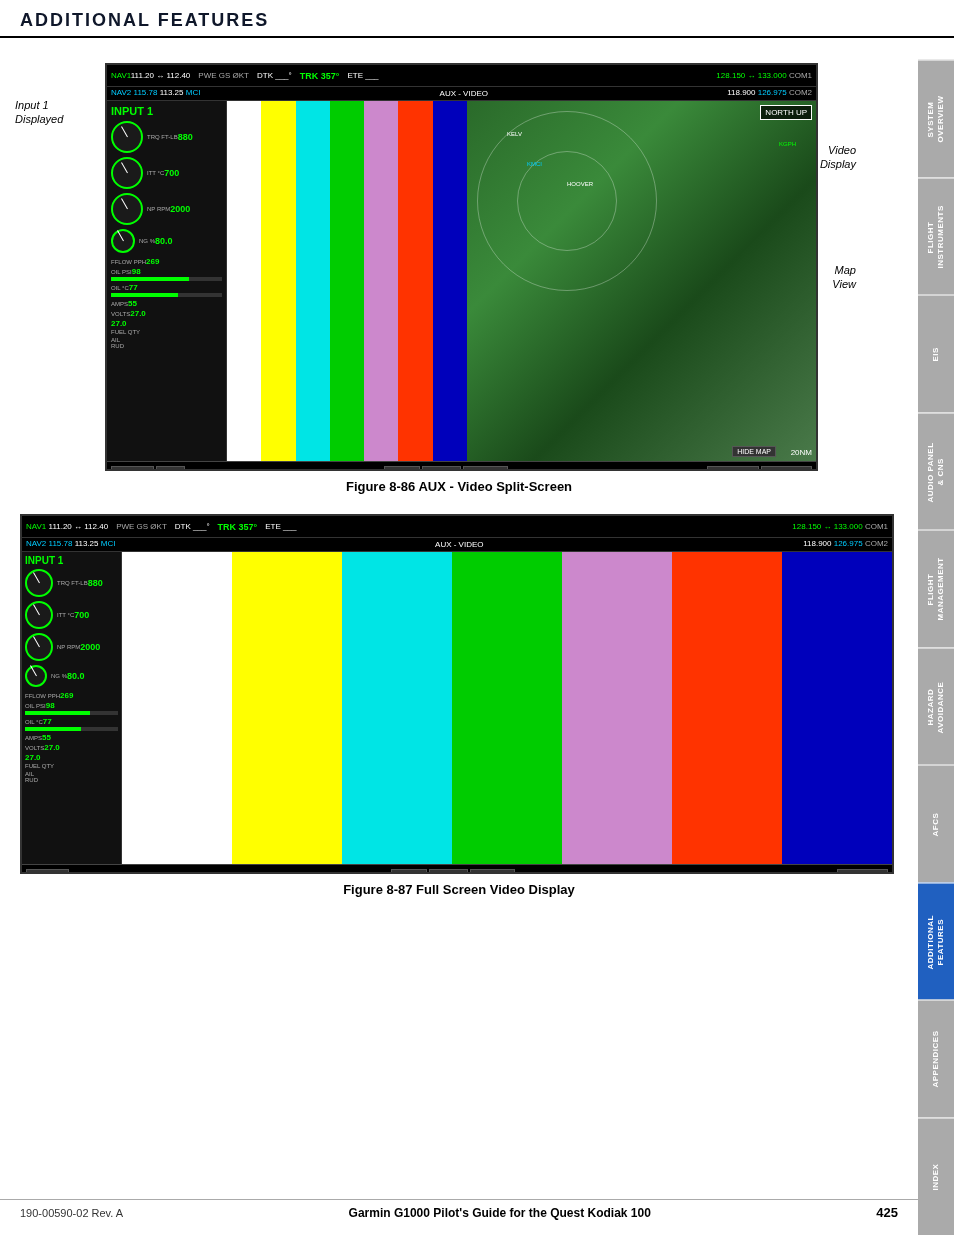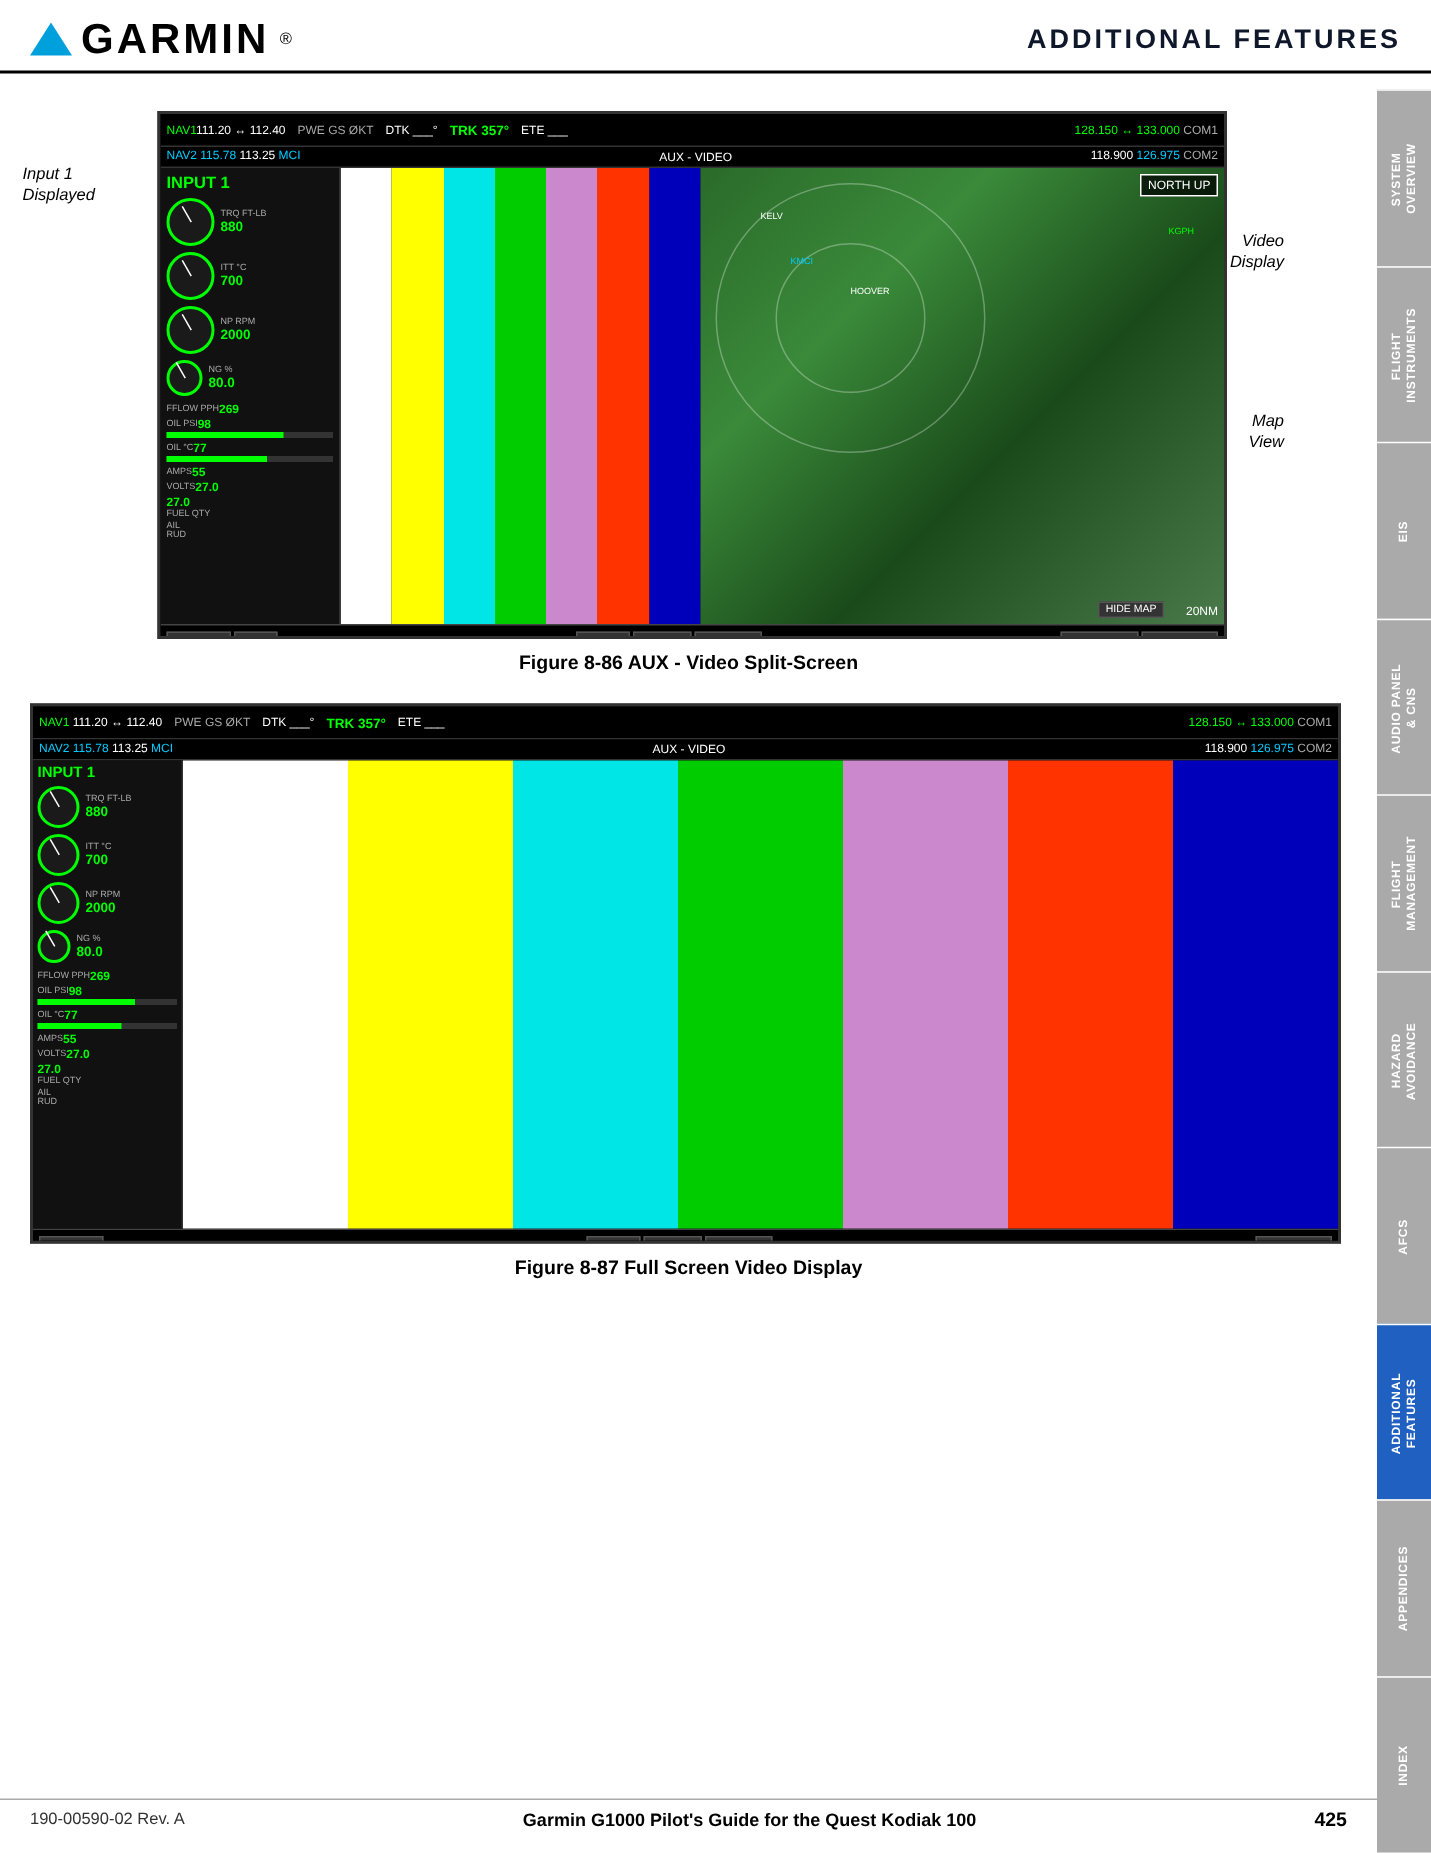--- a/index.html
+++ b/index.html
@@ -102,21 +102,21 @@
     }
 
     
     .avionics-screen {
       background: #000;
       border: 2px solid #333;
       position: relative;
       overflow: hidden;
     }
     .avionics-screen.split {
-      height: 352px;
+      height: 408px;
     }
     .avionics-screen.fullscreen {
       height: 360px;
     }
 
     
     .av-topbar {
       background: #000;
       color: #fff;
       font-size: 10px;
@@ -294,21 +294,22 @@
       transform-origin: bottom;
       transform: rotate(-30deg);
     }
     .gauge-group {
       display: flex;
       align-items: center;
       margin-bottom: 4px;
     }
     .gauge-info {
       display: flex;
-      flex-direction: column;
+      flex-direction: row;
+      align-items: center;
     }
     .gauge-name {
       color: #aaa;
       font-size: 6px;
       line-height: 1;
     }
     .gauge-val {
       color: #00ff00;
       font-size: 9px;
       font-weight: bold;
@@ -331,25 +332,20 @@
     }
     .param-bar-fill {
       height: 100%;
       background: #00ff00;
     }
   </style>
 </head>
 <body>
 
 <div class="header">
-  <div class="garmin-logo">
-    <div class="garmin-triangle"></div>
-    <span class="garmin-text">GARMIN</span>
-    <span style="font-size:11px;color:#000;vertical-align:super;margin-left:1px;">®</span>
-  </div>
   <div class="header-title">ADDITIONAL FEATURES</div>
 </div>
 
 <div class="right-sidebar">
   <div class="sidebar-tab gray" style="font-size:8px;">SYSTEM<br>OVERVIEW</div>
   <div class="sidebar-tab gray" style="font-size:8px;">FLIGHT<br>INSTRUMENTS</div>
   <div class="sidebar-tab gray" style="font-size:8px;">EIS</div>
   <div class="sidebar-tab gray" style="font-size:8px;">AUDIO PANEL<br>&amp; CNS</div>
   <div class="sidebar-tab gray" style="font-size:8px;">FLIGHT<br>MANAGEMENT</div>
   <div class="sidebar-tab gray" style="font-size:8px;">HAZARD<br>AVOIDANCE</div>

